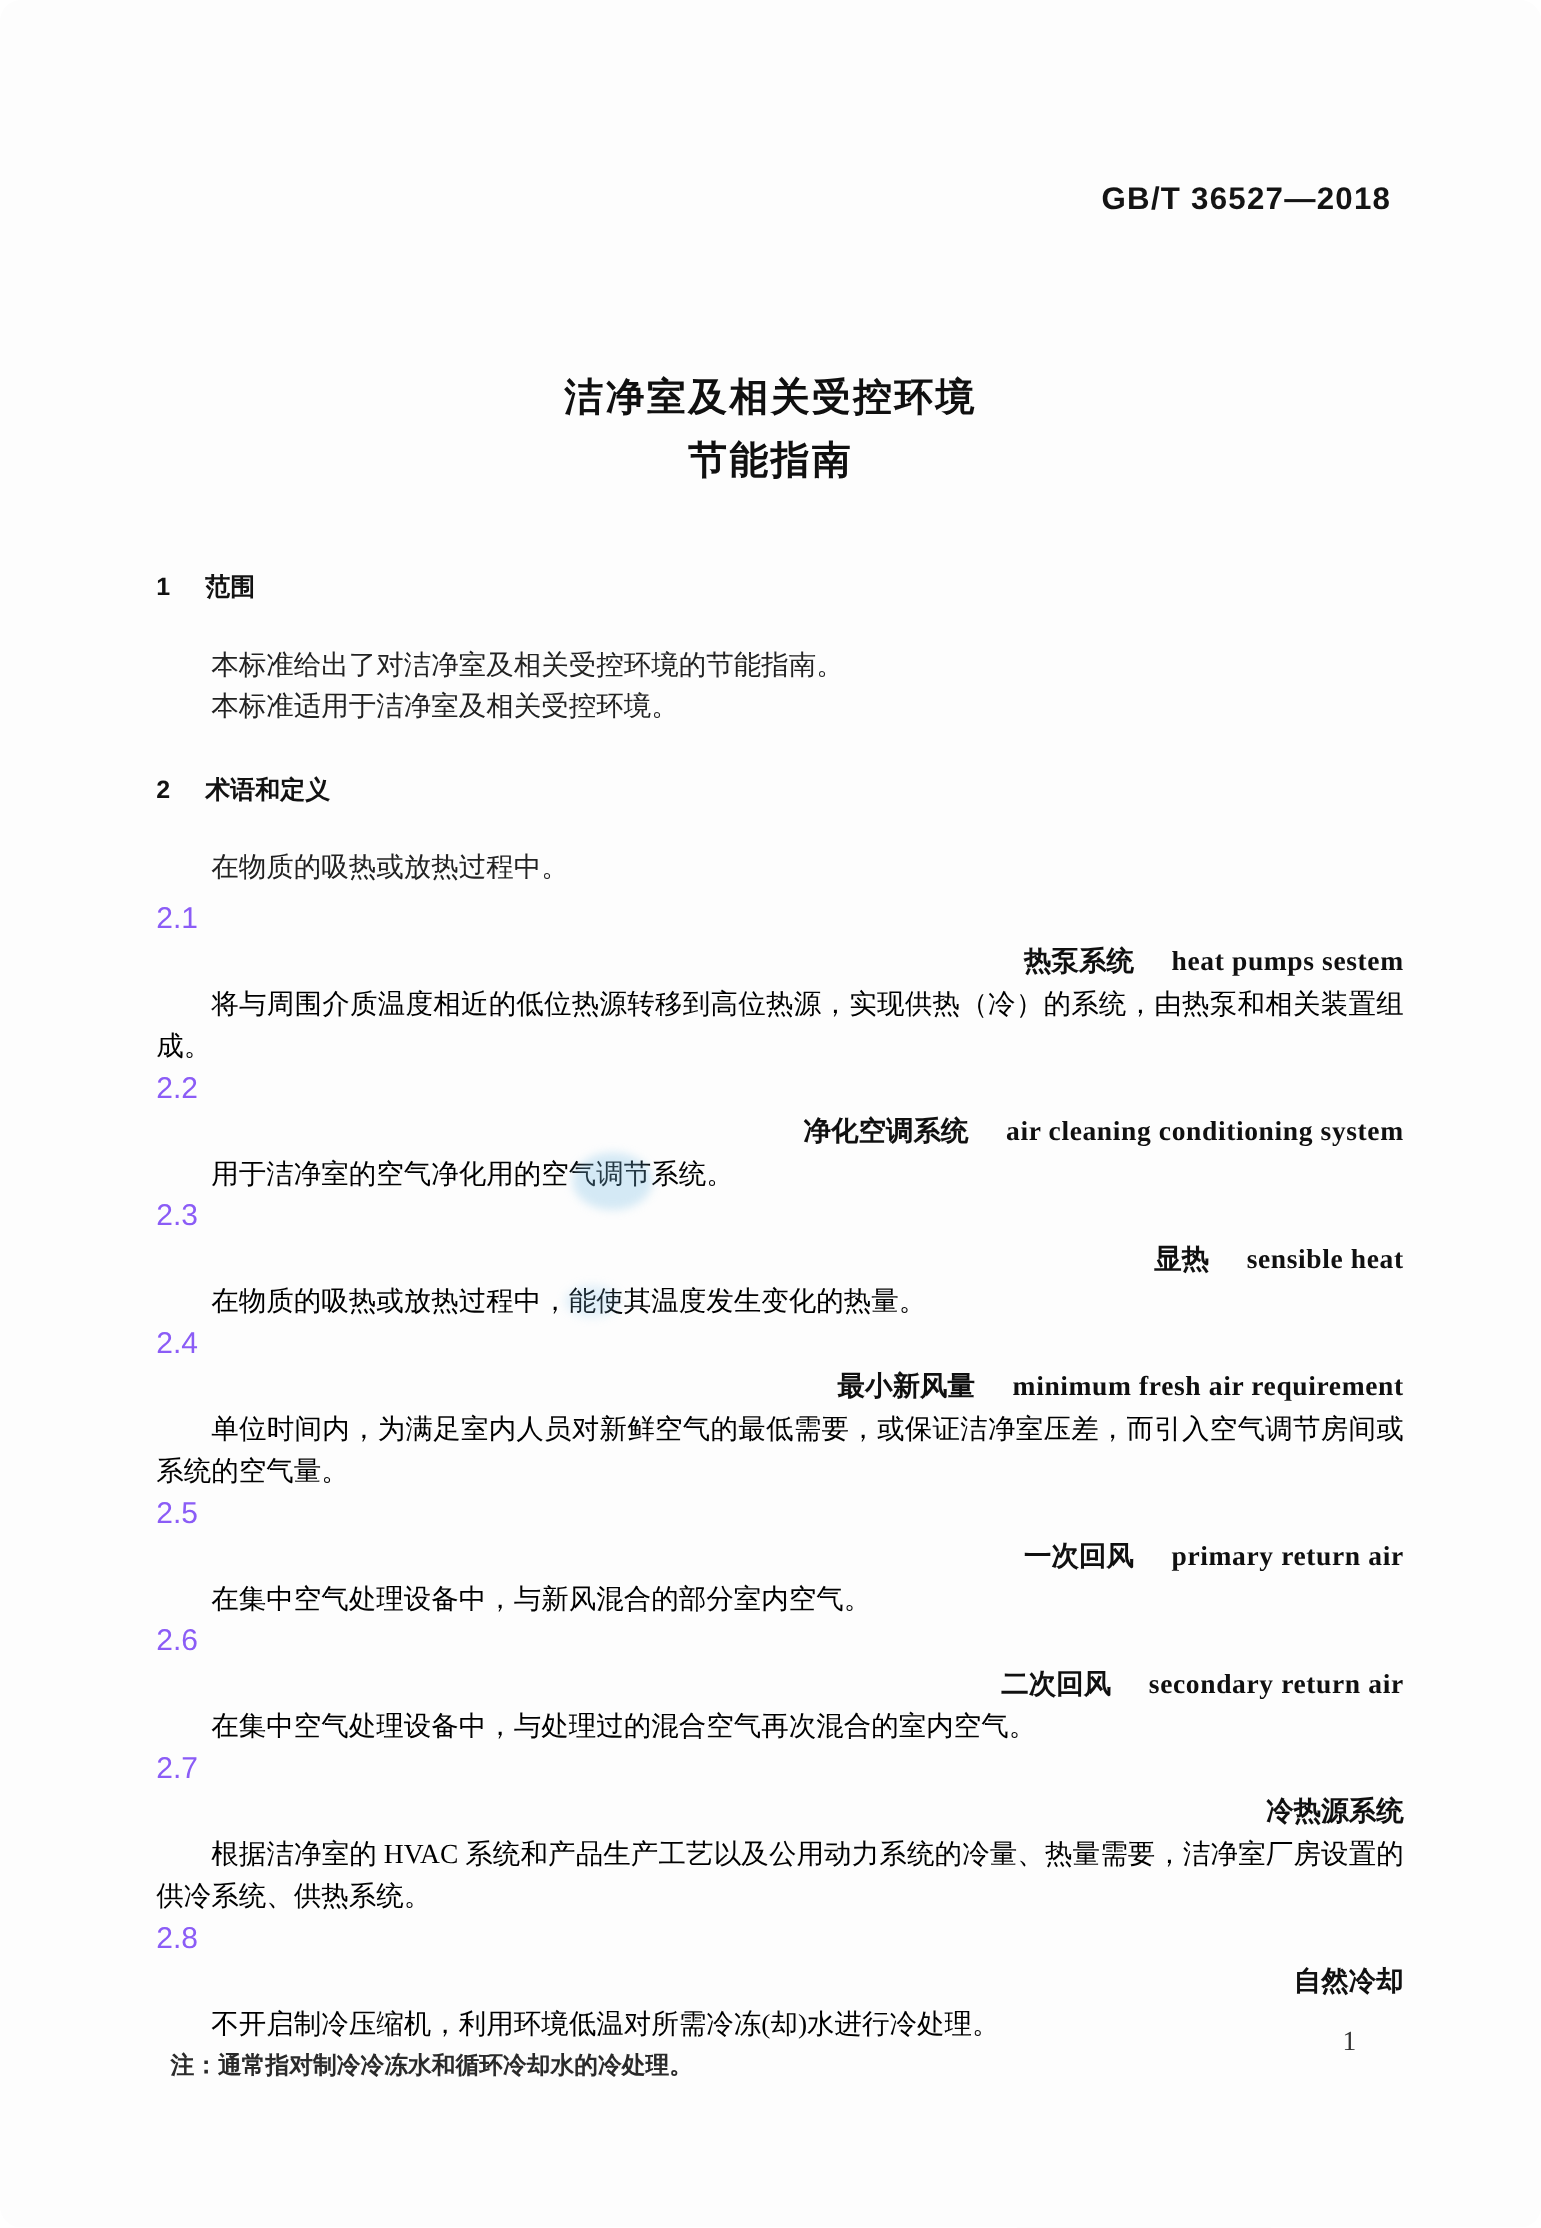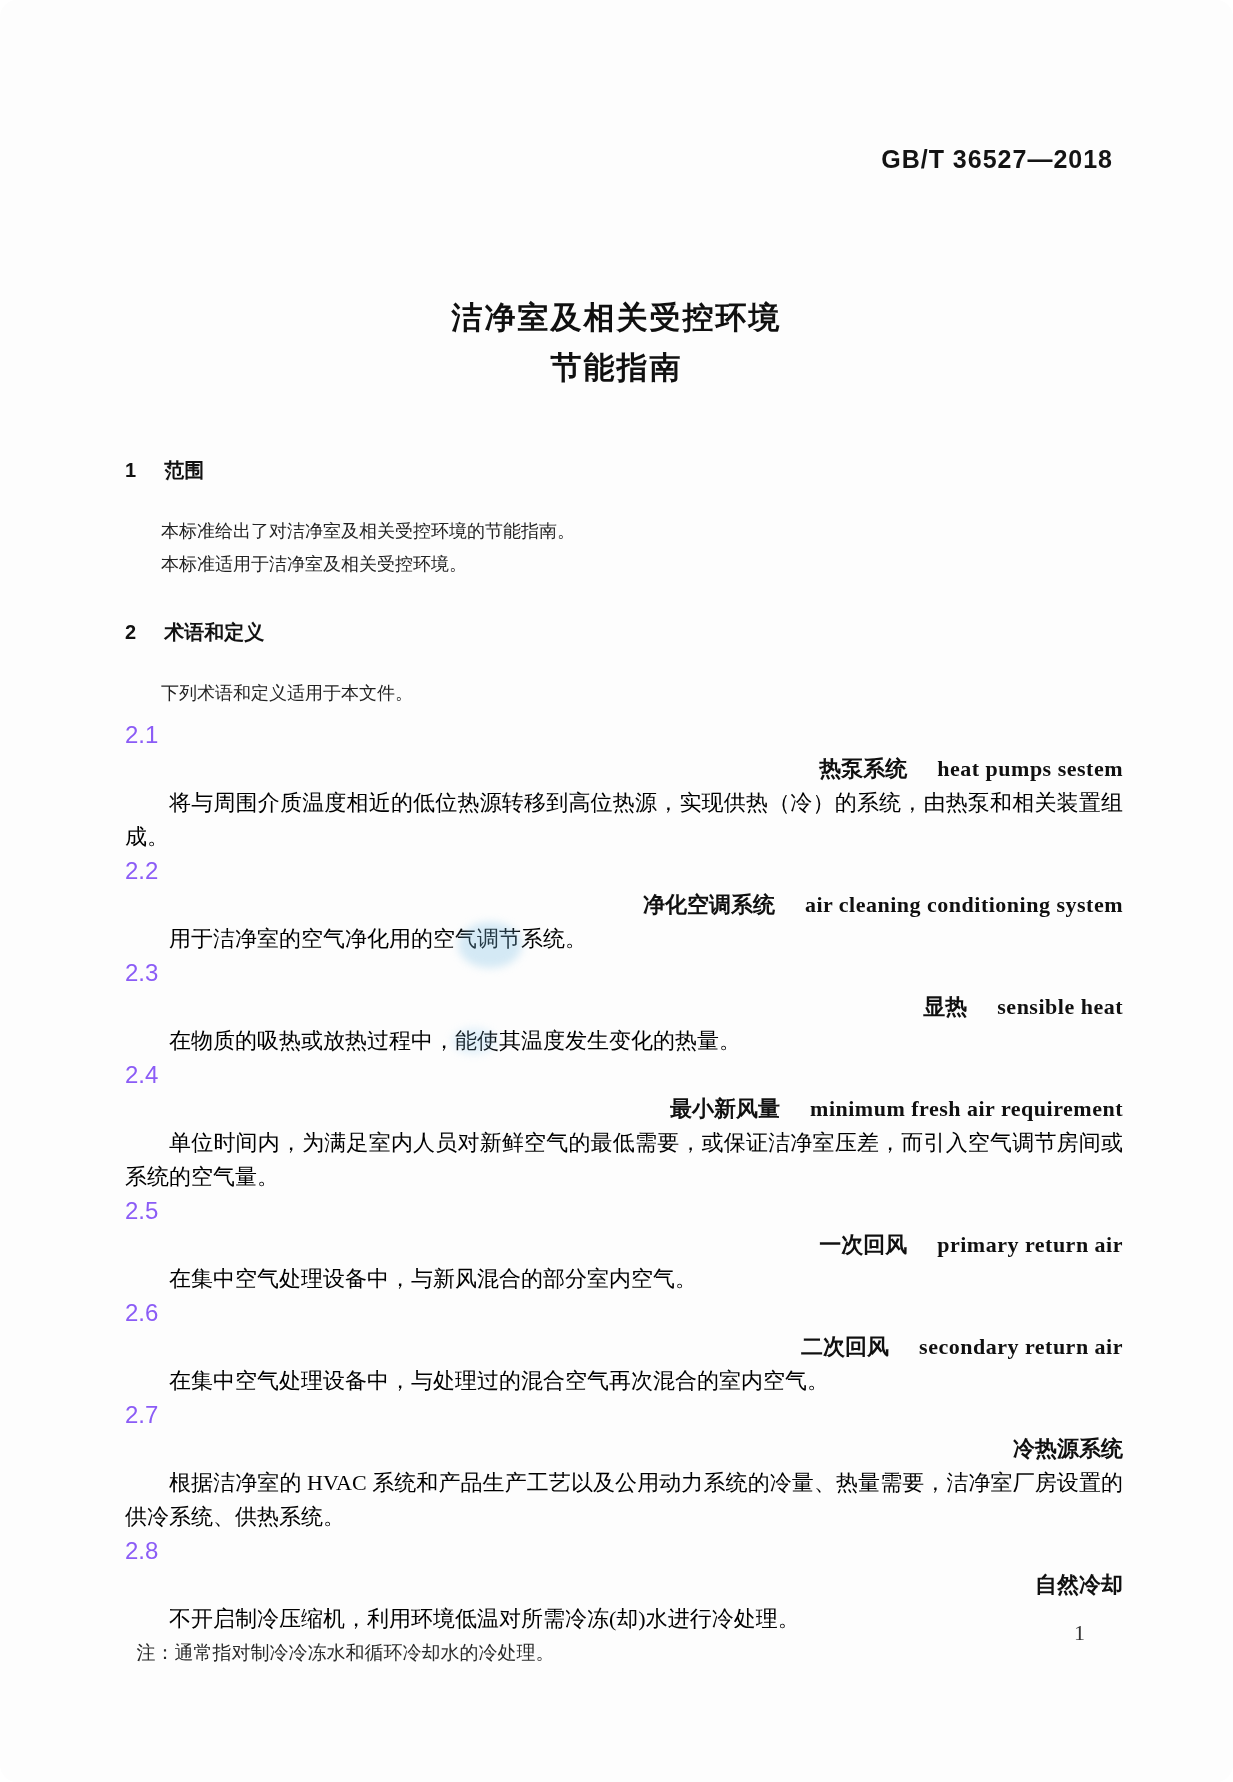--- a/index.html
+++ b/index.html
@@ -45,21 +45,21 @@
     font-weight: bold;
     font-size: 20px;
     line-height: 34px;
     color: #121212;
   }
   .sec-heading .sec-num { display: inline-block; margin-right: 28px; }
   .sec-heading.second { margin-top: 34px; }
   .para {
     margin: 0;
     margin-top: 28px;
-    font-size: 18px;
+    font-size: 22px;
     line-height: 33px;
     text-align: justify;
     text-indent: 2em;
     color: #222222;
   }
   .para.follow { margin-top: 0; }
   .terms { margin-top: 8px; }
   .term-num {
     font-family: "Liberation Sans", "DejaVu Sans", sans-serif;
     font-size: 24px;
@@ -89,20 +89,21 @@
     text-indent: 2em;
     color: #000000;
   }
   .term-note {
     margin: 0;
     margin-top: 2px;
     font-size: 19px;
     line-height: 30px;
     text-indent: 0.6em;
     color: #2a2a2a;
+    font-weight: bold;
   }
   .page-number {
     position: absolute;
     top: 1620px;
     right: 148px;
     font-size: 22px;
     color: #333333;
   }
   .scan-artifact {
     position: absolute;
@@ -135,21 +136,21 @@
 
     <div class="sec-heading">
       <span class="sec-num">1</span><span>范围</span>
     </div>
     <p class="para">本标准给出了对洁净室及相关受控环境的节能指南。</p>
     <p class="para follow">本标准适用于洁净室及相关受控环境。</p>
 
     <div class="sec-heading second">
       <span class="sec-num">2</span><span>术语和定义</span>
     </div>
-    <p class="para">下列术语和定义适用于本文件。</p>
+    <p class="para">在物质的吸热或放热过程中。</p>
 
     <div class="terms">
 
       <div class="term-block">
         <div class="term-num">2.1</div>
         <div class="term-name">
           <span>热泵系统</span><span class="en">heat pumps sestem</span>
         </div>
         <p class="term-def">将与周围介质温度相近的低位热源转移到高位热源，实现供热（冷）的系统，由热泵和相关装置组成。</p>
       </div>

